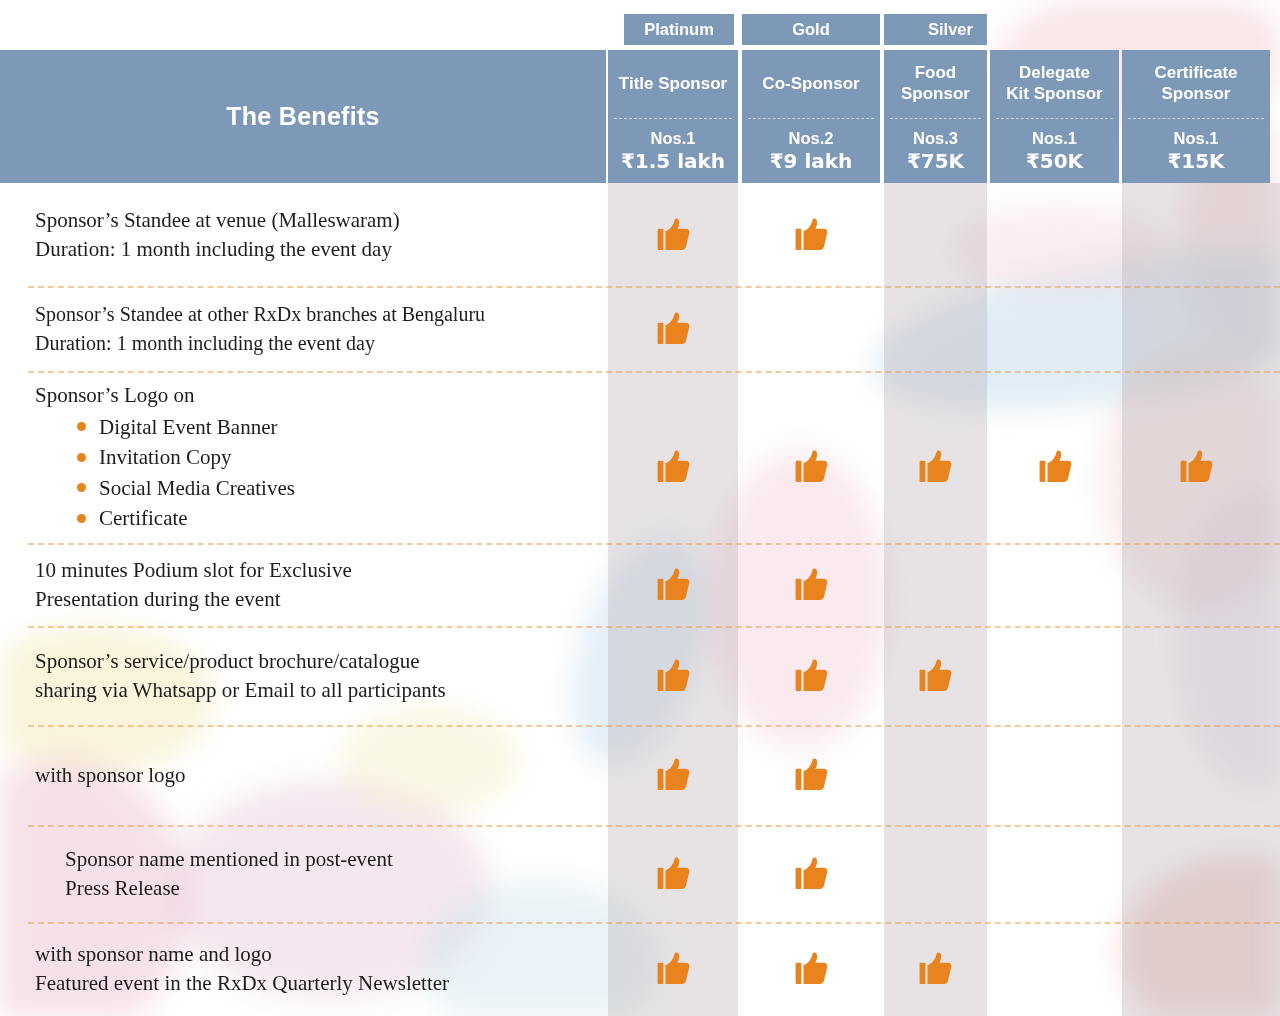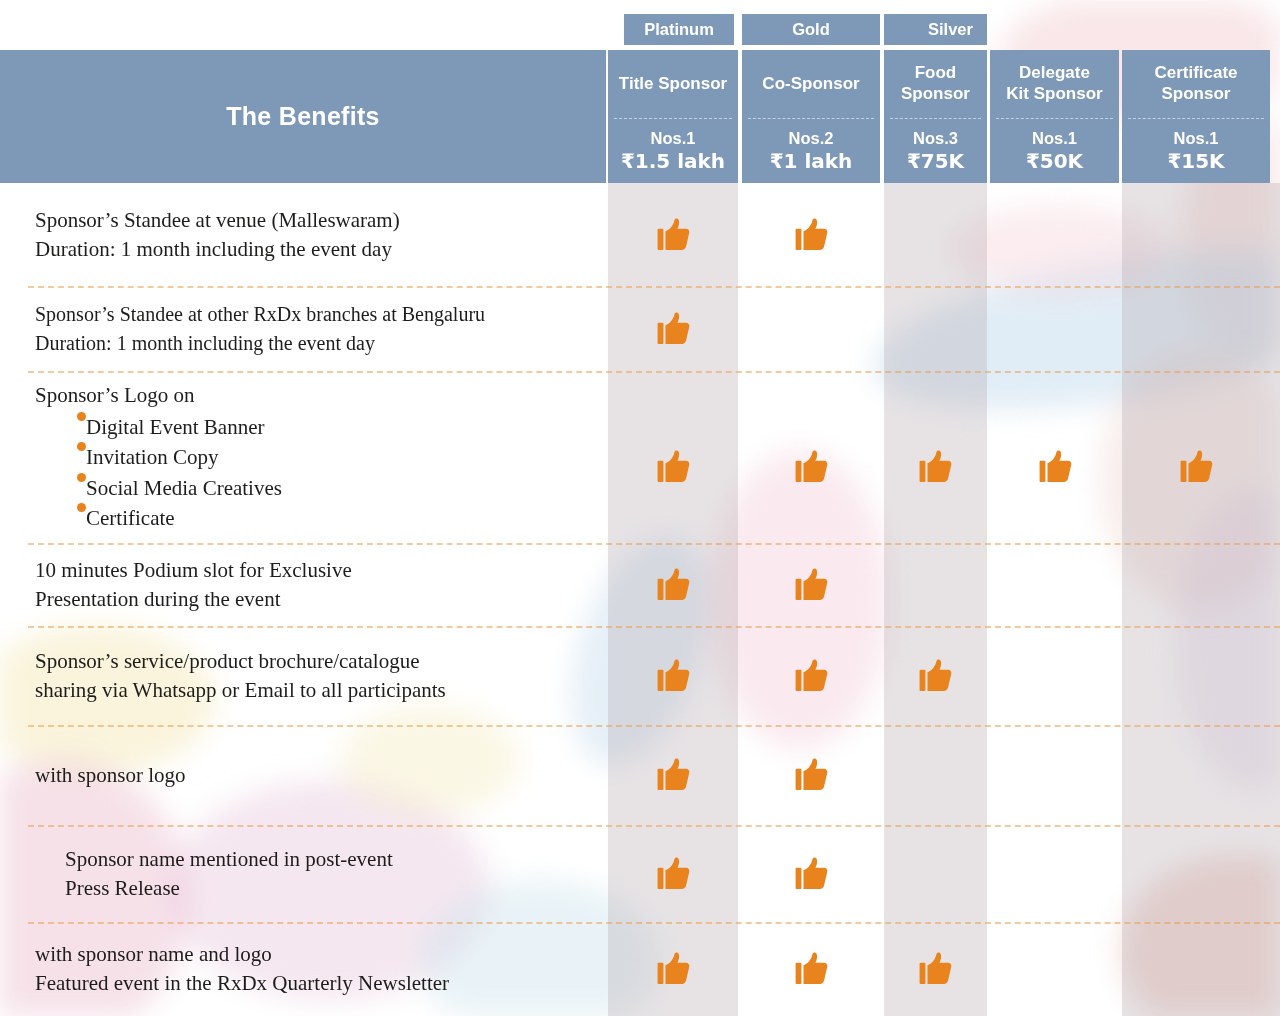--- a/index.html
+++ b/index.html
@@ -53,21 +53,21 @@
   .hdr-platinum{left:608px;width:130px;}
   .hdr-gold{left:742px;width:138px;}
   .hdr-silver{left:884px;width:103px;}
   .hdr-delegate{left:990px;width:129px;}
   .hdr-certificate{left:1122px;width:148px;}
   
   .row{position:absolute;left:0;width:1280px;display:flex;align-items:center;}
   .row-text{padding-left:35px;font-size:21px;line-height:29px;max-width:600px;font-family:Liberation Serif, serif;}
   .row-text .ln{white-space:nowrap;}
   .bullet-list{list-style:none;margin:2px 0 0 0;padding:0 0 0 42px;}
-  .bullet-list li{display:flex;align-items:flex-start;line-height:30.5px;}
+  .bullet-list li{display:flex;align-items:center;gap:13px;line-height:30.5px;}
   .dot{width:9px;height:9px;border-radius:50%;background:var(--accent);flex:0 0 9px;}
   
   .cell{
     position:absolute;top:50%;width:44px;height:44px;transform:translate(-50%,-50%);
     display:flex;align-items:center;justify-content:center;
   }
   .c0{left:673px;}.c1{left:811px;}.c2{left:935px;}.c3{left:1055px;}.c4{left:1196px;}
   .thumb{display:flex;align-items:center;justify-content:center;}
   .thumb svg{display:block;}
   .thumb path,.thumb rect{fill:var(--accent);}
@@ -118,21 +118,21 @@
     <div class="type">Title Sponsor</div>
     <div class="price-box">
       <span class="nos">Nos.1</span>
       <span class="price">₹1.5 lakh</span>
     </div>
   </div>
   <div class="hdr hdr-col hdr-gold">
     <div class="type">Co-Sponsor</div>
     <div class="price-box">
       <span class="nos">Nos.2</span>
-      <span class="price">₹1 lakh</span>
+      <span class="price">₹9 lakh</span>
     </div>
   </div>
   <div class="hdr hdr-col hdr-silver">
     <div class="type">Food
 Sponsor</div>
     <div class="price-box">
       <span class="nos">Nos.3</span>
       <span class="price">₹75K</span>
     </div>
   </div>

